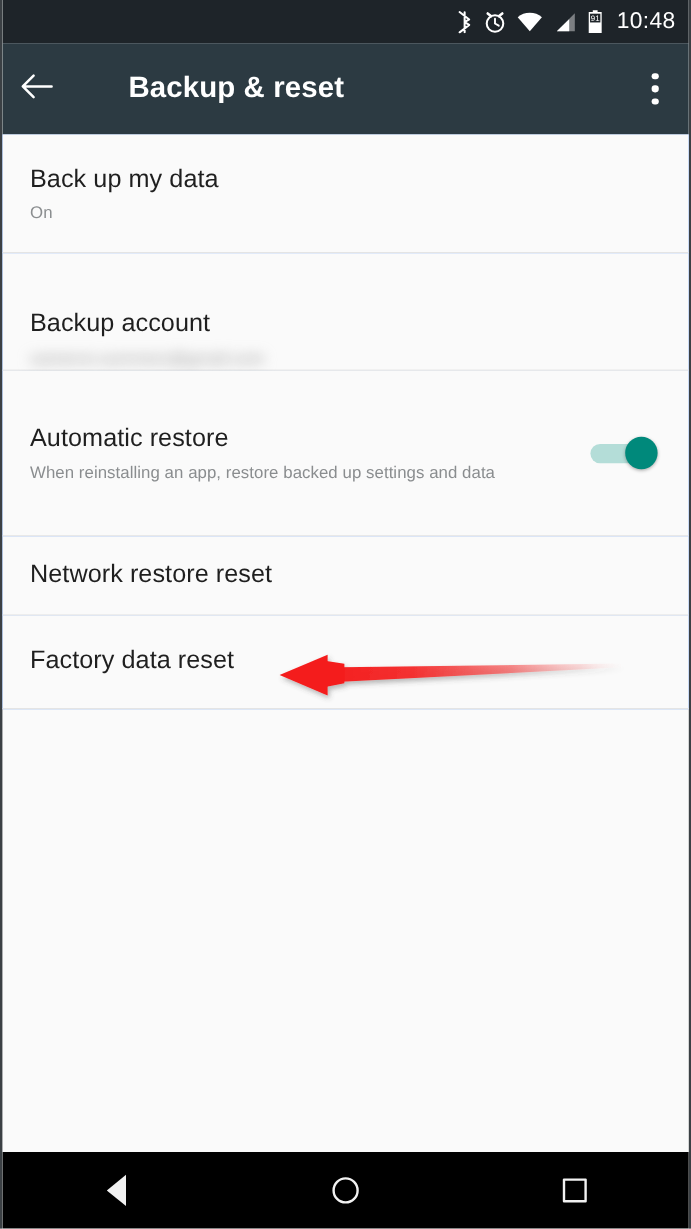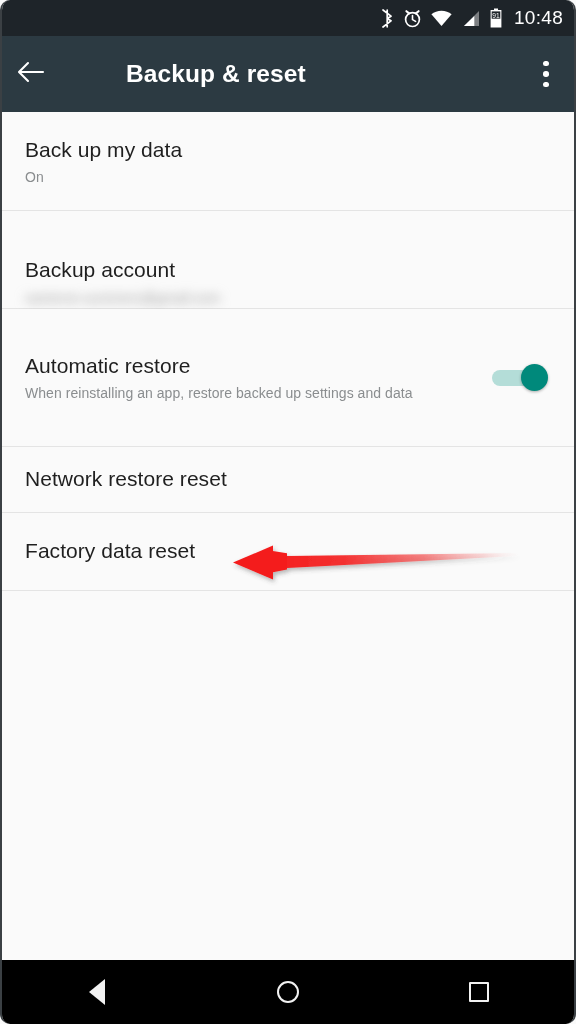--- a/index.html
+++ b/index.html
@@ -11,21 +11,20 @@
     overflow:hidden;
   }
 
   #phone {
     position:relative;
     width:576px; height:1024px;
     background:#fafafa;
     border-left:2px solid #3b4044;
     border-right:2px solid #3b4044;
     overflow:hidden;
-    border-radius:10px;
   }
 
   
   .statusbar {
     position:relative;
     height:36px;
     background:#1e2429;
     display:flex;
     align-items:center;
     justify-content:flex-end;
@@ -51,21 +50,21 @@
   .back-btn {
     width:58px; height:76px;
     display:flex; align-items:center; justify-content:center;
     flex:0 0 auto;
   }
   .appbar-title {
     color:#ffffff;
     font-size:24.5px;
     font-weight:bold;
     letter-spacing:0.1px;
-    margin-left:66px;
+    margin-left:47px;
     white-space:nowrap;
   }
   .overflow-btn {
     margin-left:auto;
     width:56px; height:76px;
     display:flex; flex-direction:column;
     align-items:center; justify-content:center;
     gap:5px;
   }
   .overflow-btn i {

